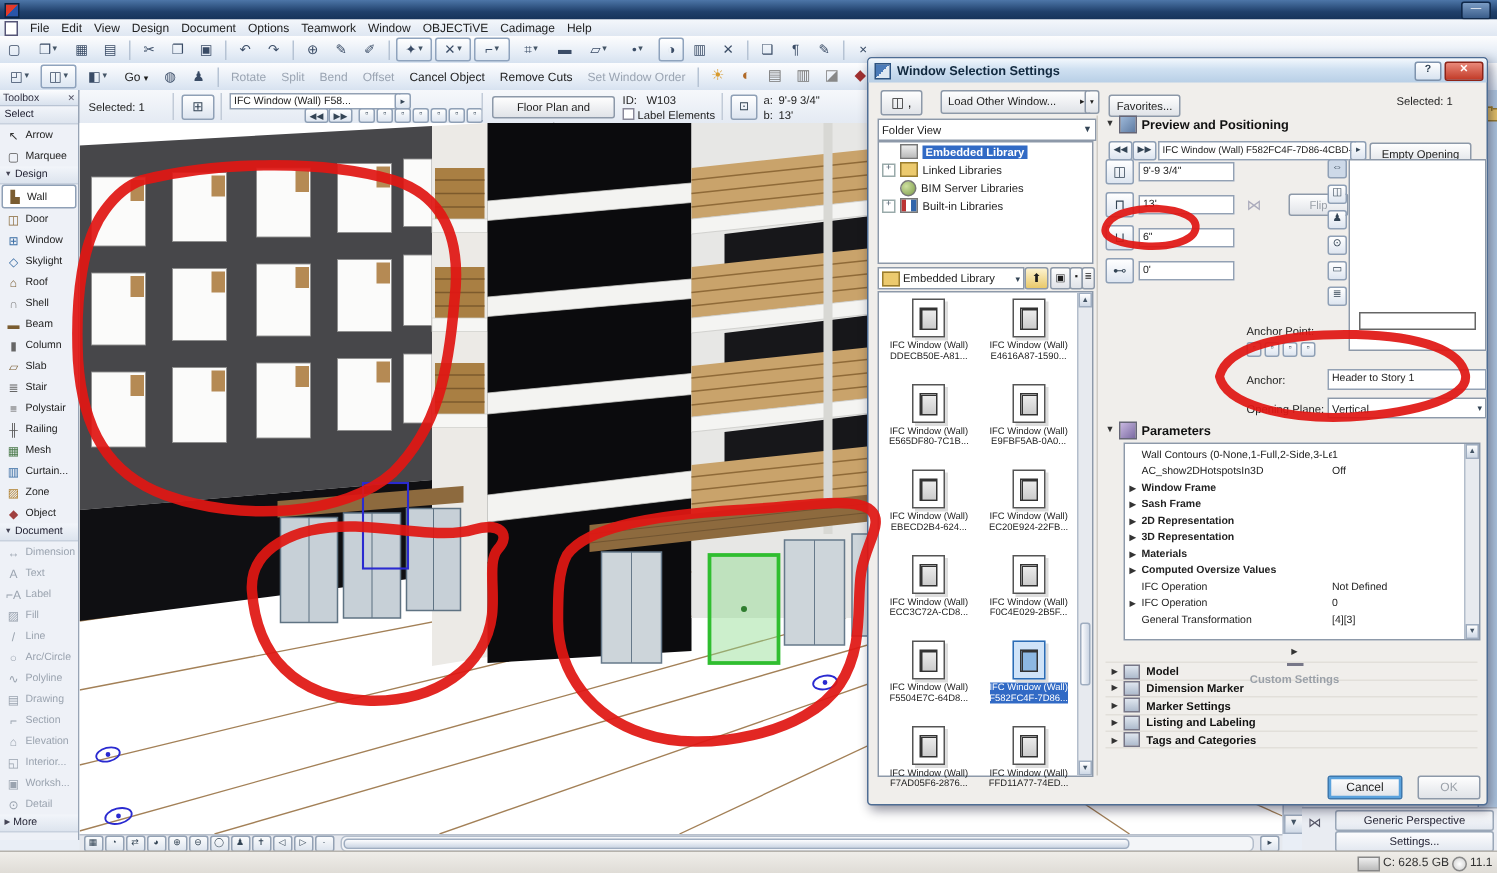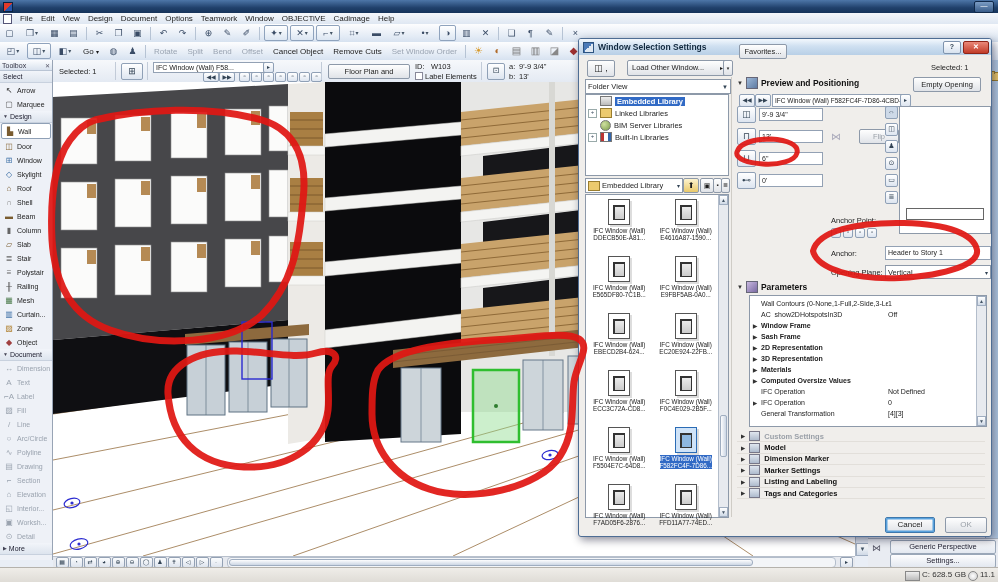--- a/index.html
+++ b/index.html
@@ -110,21 +110,21 @@
   .prm-row{display:flex;align-items:center;height:11px;font-size:7px;color:#222;padding-left:3px;}
   .prm-row .car{width:8px;font-size:5.5px;color:#333;}
   .prm-row .pl{flex:1;white-space:nowrap;overflow:hidden;}
   .prm-row .pv{width:88px;white-space:nowrap;}
   .prm-row.grp{font-weight:bold;}
   
   .dsec{height:10.4px;display:flex;align-items:center;gap:4px;font-size:7.5px;font-weight:bold;color:#111;
     border-bottom:1px solid #e2dfda;padding-left:4px;}
   .dsec .car{font-size:5.5px;color:#333;font-weight:normal;}
   .dsec .ic{width:9px;height:8px;border:1px solid #778;background:linear-gradient(#dfe6ef,#aebbcd);}
-  .dsec.dis{color:#9aa0a8;}
+  .dsec.dis{color:#9aa0a8;flex-direction:column;}
   .scrollv{position:absolute;width:9px;background:#e7eaef;border-left:1px solid #b3bdcb;}
   .scrollv .a{height:8px;font-size:5px;text-align:center;line-height:8px;color:#456;background:linear-gradient(#fff,#cfd9e6);border:1px solid #9fadc0;}
   .scrollv .th{margin:1px;height:40px;background:linear-gradient(90deg,#fdfdfe,#ccd6e4);border:1px solid #9fadc0;border-radius:2px;}
   
   #annot{left:0;top:0;z-index:50;pointer-events:none;}
   #dialog{z-index:20;} 
   .fieldlbl{font-size:7.5px;color:#222;}
 </style>
 </head>
 <body>
@@ -675,21 +675,21 @@
     <span>Window Selection Settings</span>
     <span style="margin-left:auto;display:flex;">
       <span class="dlg-ctl">?</span>
       <span class="dlg-ctl close">✕</span>
     </span>
   </div>
 
   <span class="abs btn" style="left:8px;top:21px;width:26px;height:15px;line-height:15px;font-size:9px;">◫ ,</span>
   <span class="abs btn" style="left:48px;top:21px;width:94px;height:14px;line-height:14px;font-size:7.5px;text-align:left;padding-left:4px;"><span>Load Other Window...</span><span style="float:right;margin-right:3px;font-size:6px;">▸</span></span>
   <span class="abs btn" style="left:144px;top:21px;width:8px;height:14px;font-size:5px;line-height:14px;">▾</span>
-  <span class="abs btn" style="left:160px;top:5px;width:46px;height:13px;line-height:13px;font-size:7.5px;">Favorites...</span>
+  <span class="abs btn" style="left:160px;top:24px;width:46px;height:13px;line-height:13px;font-size:7.5px;">Favorites...</span>
   <span class="abs" style="left:352px;top:24px;font-size:7.5px;">Selected: 1</span>
 
   <div class="abs dropdown" style="left:6px;top:40px;width:140px;height:13px;font-size:7.5px;">
     <span>Folder View</span>
         <span class="caret">▼</span>
   </div>
   <div id="dlg-tree" class="abs whitebox" style="left:6px;top:55px;width:142px;height:80px;">
         <div class="tree-row">
           <span class="plus" style="visibility: hidden;"></span>
           <span class="tico library"></span>
@@ -782,21 +782,21 @@
 
   <div class="abs sect-head" style="left:158px;top:38px;">
     <span class="car">▼</span>
         <span class="sic"></span>
     <span>Preview and Positioning</span>
   </div>
   <span class="abs minibtn" style="left:160px;top:55px;width:14px;height:11px;line-height:10px;">◀◀</span>
   <span class="abs minibtn" style="left:176px;top:55px;width:14px;height:11px;line-height:10px;">▶▶</span>
   <span class="abs minifield" style="left:193px;top:55px;width:126px;height:11px;line-height:11px;font-size:6.5px;">IFC Window (Wall) F582FC4F-7D86-4CBD-A4...</span>
   <span class="abs minibtn" style="left:321px;top:55px;width:9px;height:11px;line-height:10px;">▸</span>
-  <span class="abs btn" style="left:334px;top:38px;width:66px;height:13px;line-height:13px;font-size:7.5px;">Empty Opening</span>
+  <span class="abs btn" style="left:334px;top:56px;width:66px;height:13px;line-height:13px;font-size:7.5px;">Empty Opening</span>
 
   <div id="geofields"></div>
   <span class="abs" style="left:252px;top:92px;font-size:10px;color:#aab;">⋈</span>
   <span class="abs btn disabled" style="left:280px;top:90px;width:38px;height:13px;line-height:13px;font-size:7.5px;">Flip</span>
   <span class="abs fieldlbl" style="left:252px;top:177px;">Anchor Point:</span>
   <span id="apbtns" class="abs" style="left:252px;top:189px;display:flex;gap:2px;">
         <span class="minibtn" style="width: 8px; height: 8px; line-height: 7px;">▫</span>
         <span class="minibtn" style="width: 8px; height: 8px; line-height: 7px;">▫</span>
         <span class="minibtn" style="width: 8px; height: 8px; line-height: 7px;">▫</span>
         <span class="minibtn" style="width: 8px; height: 8px; line-height: 7px;">▫</span>

